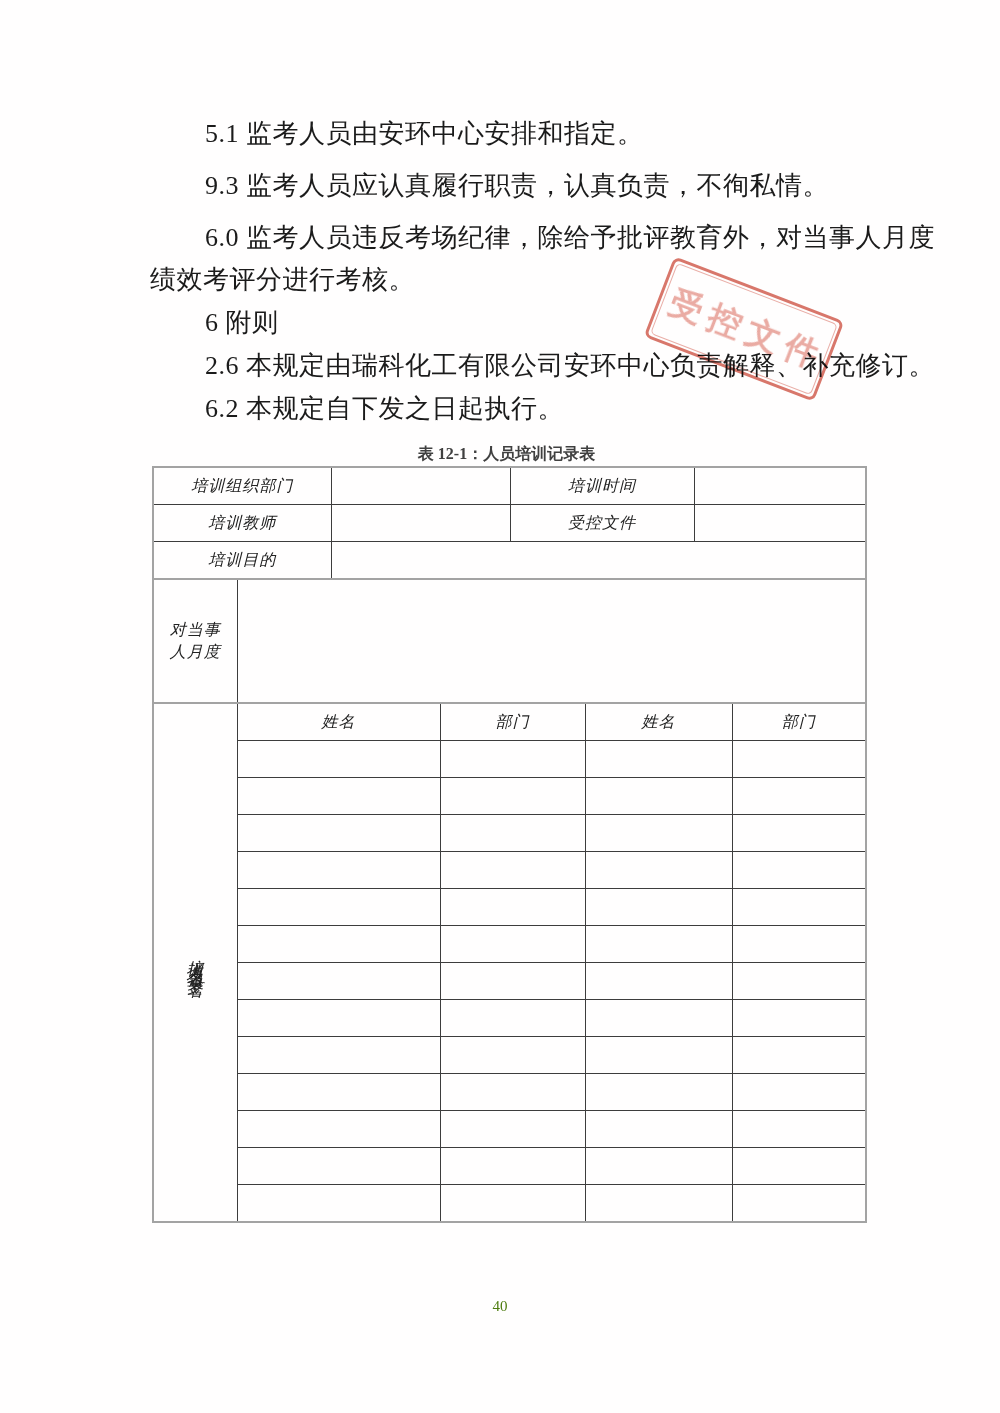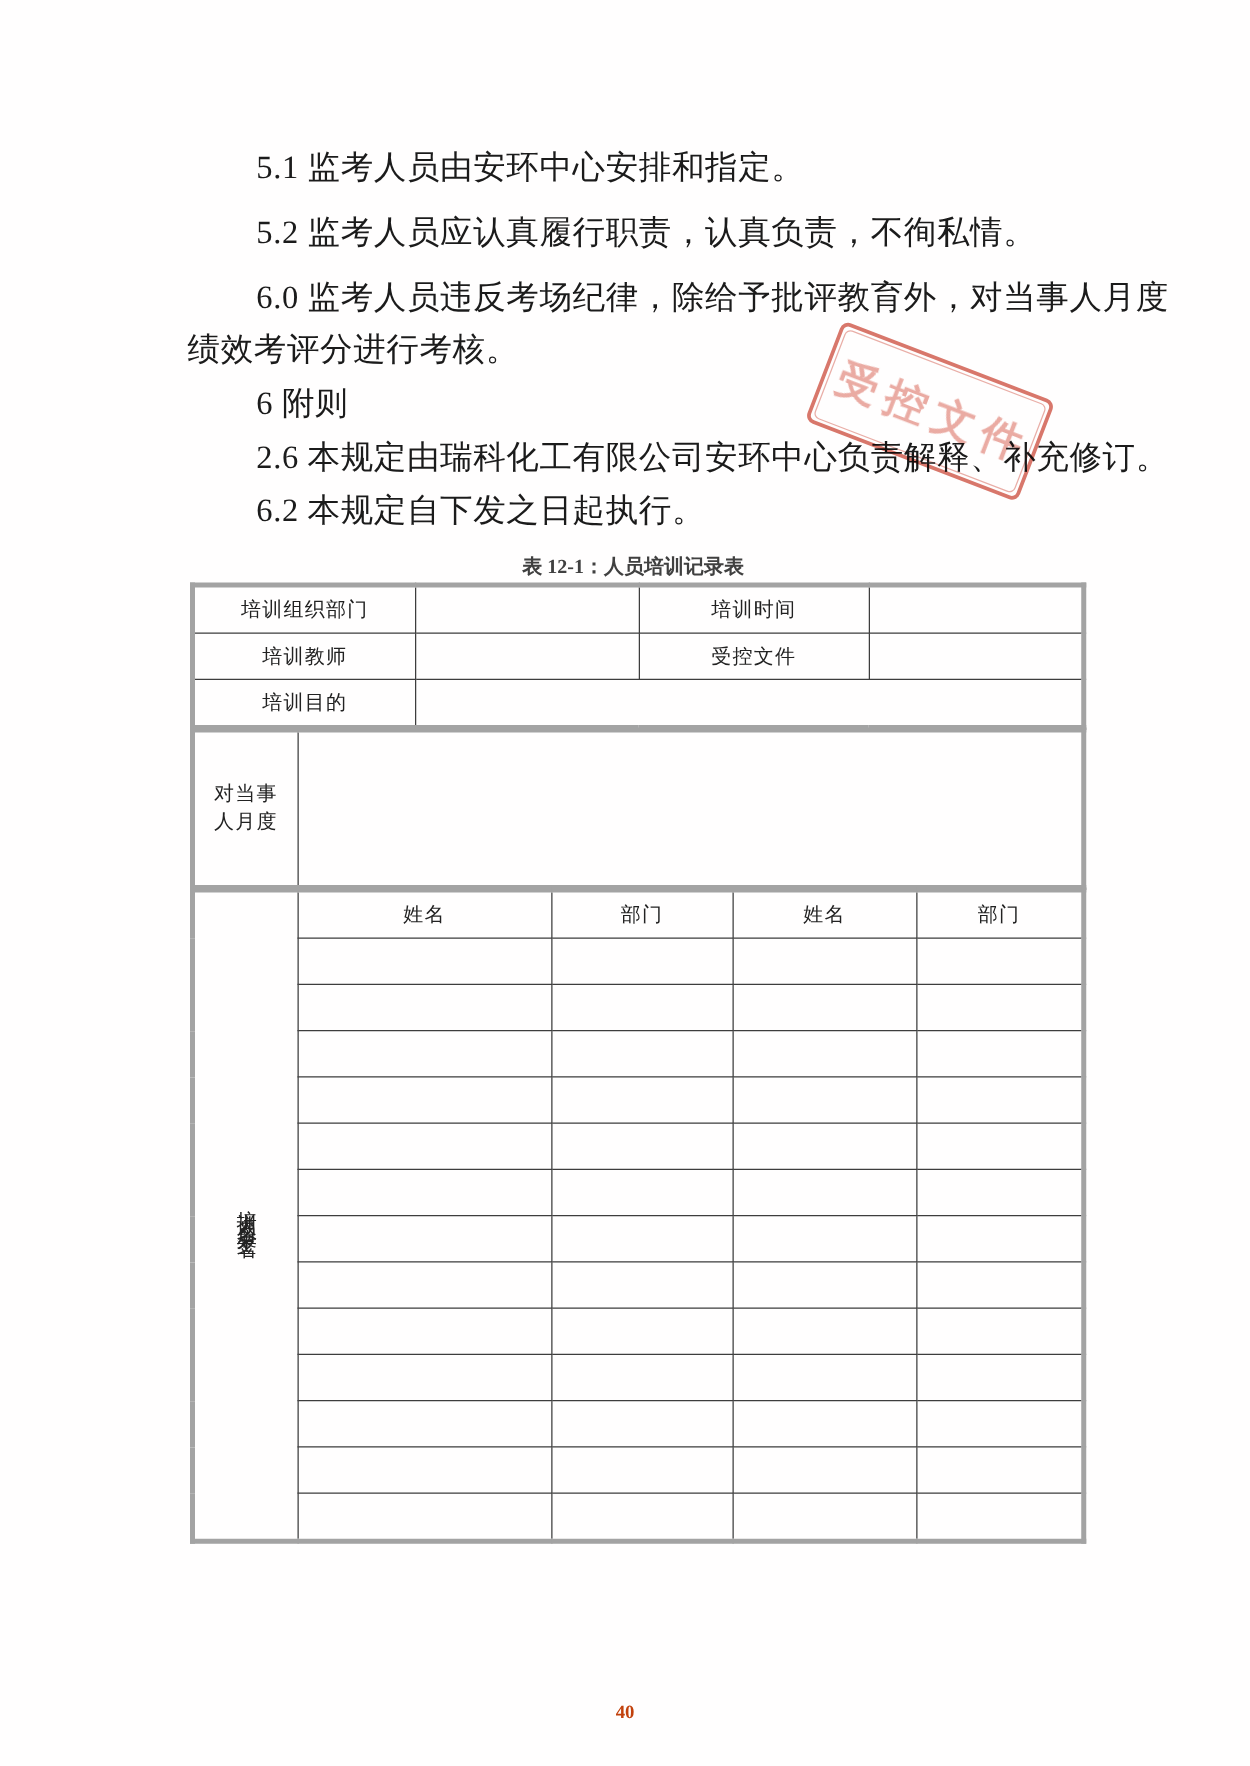--- a/index.html
+++ b/index.html
@@ -48,21 +48,21 @@
   table.tbl td{
     border:1.5px solid #3d3d3d;
     padding:0;
     text-align:center;
     vertical-align:middle;
     font-size:16px;
     color:#222;
     letter-spacing:1px;
     overflow:hidden;
   }
-  table.tbl{ border:4px solid #a3a3a3; }
+  table.tbl{ border:2px solid #a3a3a3;font-style:italic; }
   .content-tbl, .roster-tbl{ margin-top:-2px; }
   .info-tbl td{ height:36px; }
   .content-tbl td{ height:122px; }
   .content-lbl{
     line-height:22px;
     padding:0 8px !important;
     word-break:break-all;
   }
   .roster-tbl td{ height:36px; }
   .roster-tbl td.hdr{ height:36px; }
@@ -100,35 +100,34 @@
     letter-spacing:7px;
     padding-left:7px;
     color:rgba(214,96,80,0.52);
     filter:blur(0.4px);
     white-space:nowrap;
     font-family:"Liberation Serif","DejaVu Serif",serif;
   }
   
   .page-num{
     position:absolute;
-    top:1362px;left:0;width:1000px;
+    top:1298px;left:0;width:1000px;
     text-align:center;
     font-size:15px;
-    color:#c2410c;
-    font-weight:bold;
+    color:#4d7c0f;
   }
 </style>
 </head>
 <body>
 
 <div class="page">
 
   <div class="content">
     <div class="para indent gap-lg">5.1 监考人员由安环中心安排和指定。</div>
-    <div class="para indent gap-lg">5.2 监考人员应认真履行职责，认真负责，不徇私情。</div>
+    <div class="para indent gap-lg">9.3 监考人员应认真履行职责，认真负责，不徇私情。</div>
     <div class="para indent">6.0 监考人员违反考场纪律，除给予批评教育外，对当事人月度</div>
     <div class="para gap-sm">绩效考评分进行考核。</div>
     <div class="para indent gap-sm">6 附则</div>
     <div class="para indent gap-sm">2.6 本规定由瑞科化工有限公司安环中心负责解释、补充修订。</div>
     <div class="para indent">6.2 本规定自下发之日起执行。</div>
 
     <div class="tbl-title">表 12-1：人员培训记录表</div>
 
     <table class="tbl info-tbl">
       <colgroup>

